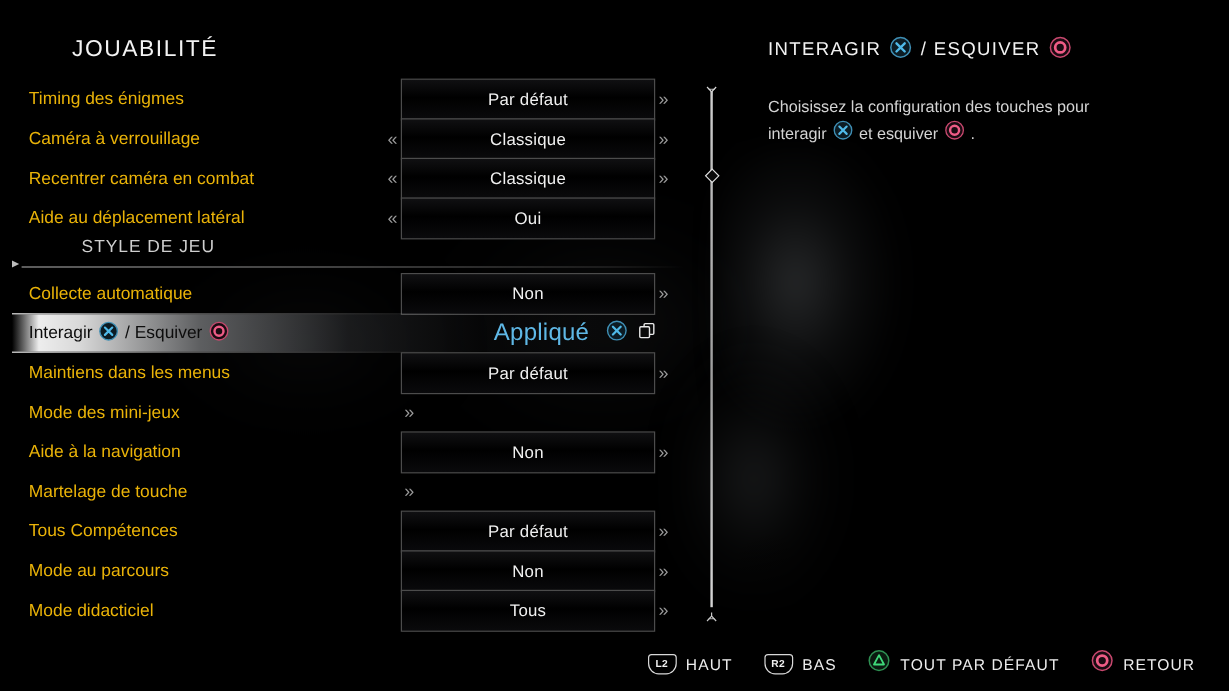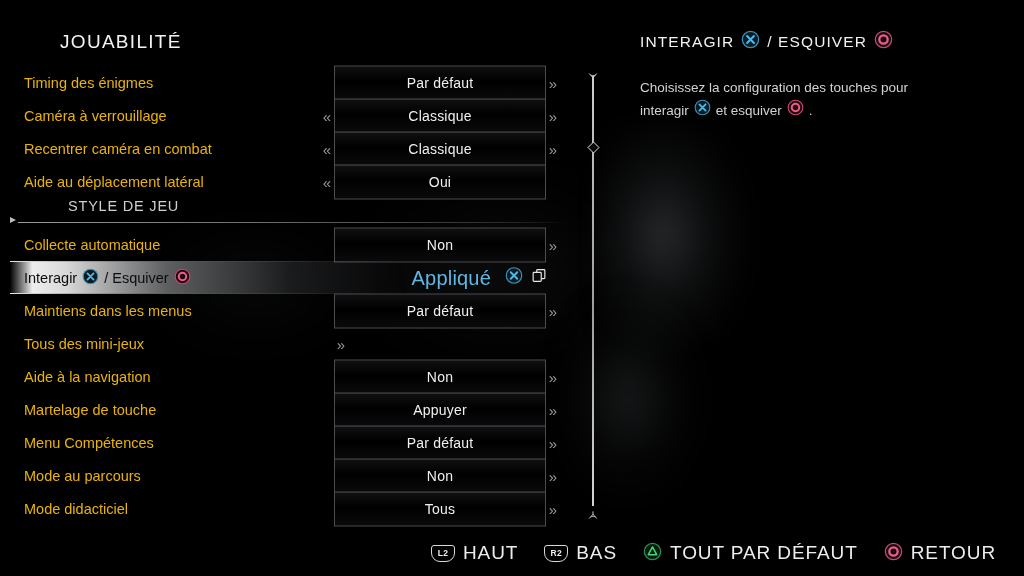--- a/index.html
+++ b/index.html
@@ -144,21 +144,21 @@
   }
   #right-panel .rp-desc .ln { display:flex; align-items:center; gap:5px; flex-wrap:nowrap; }
 
   
   #footer {
     position:absolute; left:0; bottom:0; width:1024px; height:46px;
     display:flex; align-items:center; justify-content:flex-end;
     padding-right:28px; gap:26px;
   }
   #footer .hint { display:flex; align-items:center; gap:8px; }
-  #footer .hint .txt { font-size:19px; letter-spacing:.9px; color:#ededed; white-space:nowrap; }
+  #footer .hint .txt { font-size:13px; letter-spacing:.9px; color:#ededed; white-space:nowrap; }
 
   .shoulder {
     width:24px; height:17px; border:1.4px solid #d8d8d8;
     border-radius:3px 3px 9px 9px;
     display:flex; align-items:center; justify-content:center;
     font-size:8.5px; font-weight:bold; color:#f0f0f0; letter-spacing:.3px;
     font-family:"Liberation Sans", sans-serif;
   }
 </style>
 </head>
@@ -254,44 +254,43 @@
         </div>
         <div class="row">
           <span class="label">Maintiens dans les menus</span>
           <span class="ctrl">
             <span class="chev blank">«</span>
             <span class="valbox">Par défaut</span>
             <span class="chev">»</span>
           </span>
         </div>
         <div class="row">
-          <span class="label">Tous des mini-jeux</span>
+          <span class="label">Mode des mini-jeux</span>
           <span class="ctrl">
             <span class="chev blank">«</span>
             <span class="chev">»</span>
           </span>
         </div>
         <div class="row">
           <span class="label">Aide à la navigation</span>
           <span class="ctrl">
             <span class="chev blank">«</span>
             <span class="valbox">Non</span>
             <span class="chev">»</span>
           </span>
         </div>
         <div class="row">
           <span class="label">Martelage de touche</span>
           <span class="ctrl">
             <span class="chev blank">«</span>
-            <span class="valbox">Appuyer</span>
-            <span class="chev">»</span>
-          </span>
-        </div>
-        <div class="row">
-          <span class="label">Menu Compétences</span>
+            <span class="chev">»</span>
+          </span>
+        </div>
+        <div class="row">
+          <span class="label">Tous Compétences</span>
           <span class="ctrl">
             <span class="chev blank">«</span>
             <span class="valbox">Par défaut</span>
             <span class="chev">»</span>
           </span>
         </div>
         <div class="row">
           <span class="label">Mode au parcours</span>
           <span class="ctrl">
             <span class="chev blank">«</span>

